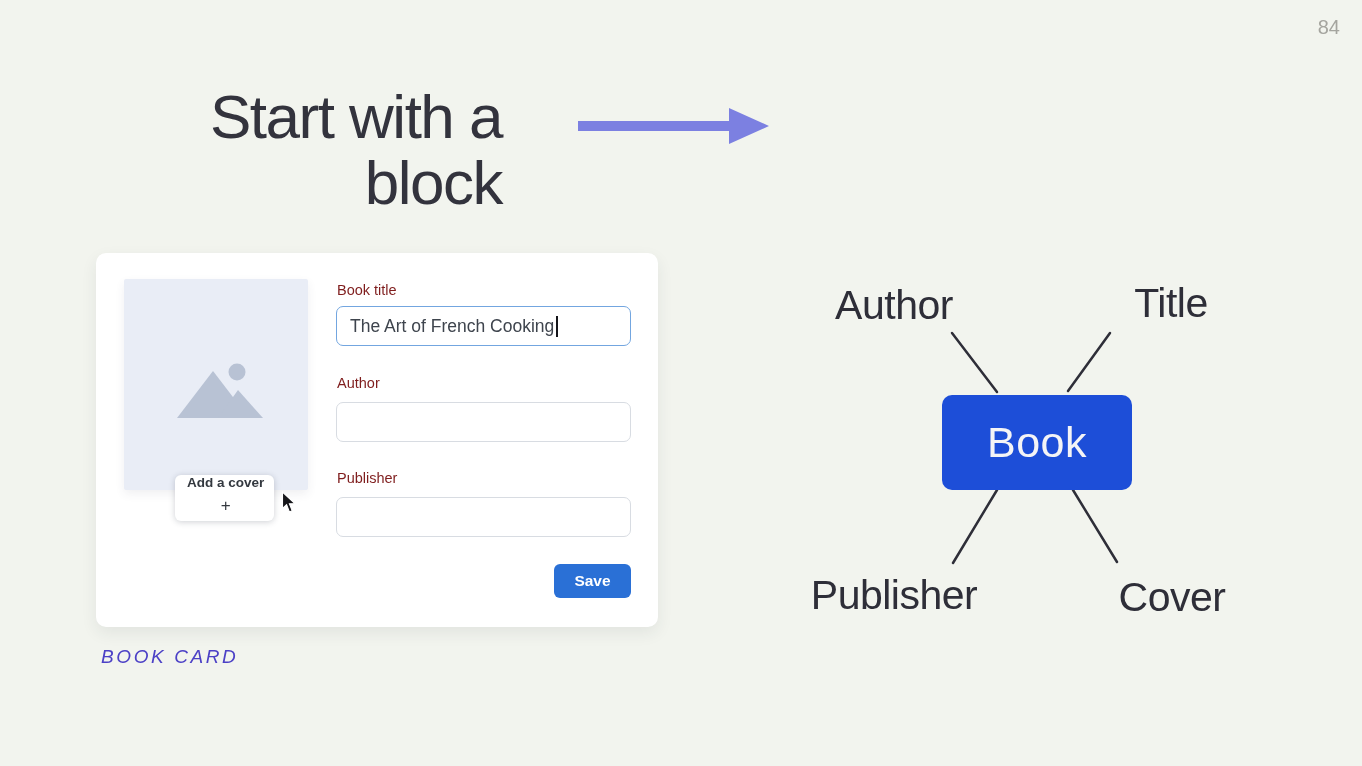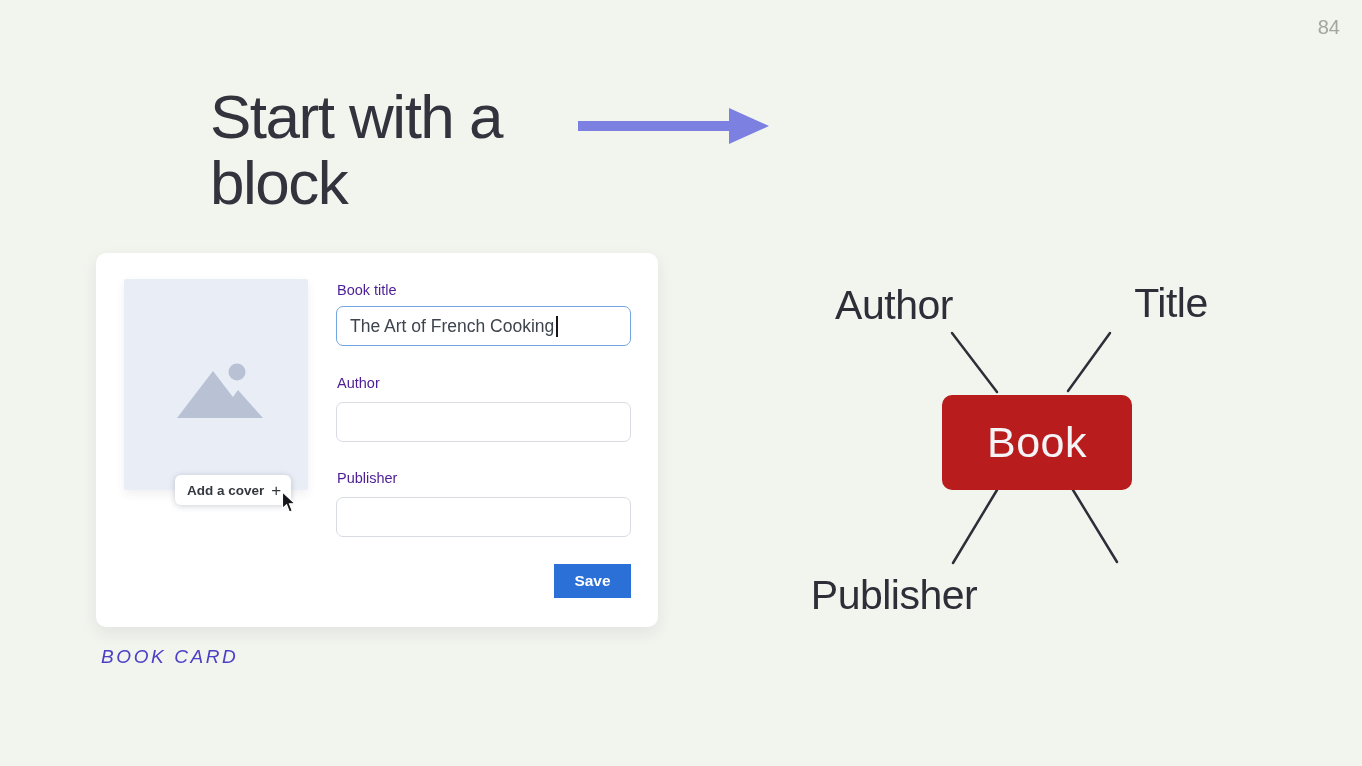--- a/index.html
+++ b/index.html
@@ -9,21 +9,21 @@
     background:#f2f4ee; overflow:hidden;
     font-family:"Liberation Sans", sans-serif;
     color:#33333d;
   }
   .page-number {
     position:absolute; top:16px; right:22px;
     font-size:20px; color:#a5a59f;
   }
   .heading {
     position:absolute; transform:translateX(-50%);
-    text-align:left; font-size:62px; line-height:1.06;
+    text-align:right; font-size:62px; line-height:1.06;
     font-weight:400; letter-spacing:-1.5px; color:#33333d;
     white-space:pre-line;
   }
   .heading-left  { left:356px;  top:84px; }
   .heading-right { left:1031px; top:86px; }
 
   .arrow-svg { position:absolute; left:578px; top:104px; width:194px; height:44px; }
 
   
   .card {
@@ -31,63 +31,63 @@
     background:#ffffff; border-radius:10px;
     box-shadow:0 6px 16px rgba(40,45,60,0.08);
   }
   .cover {
     position:absolute; left:28px; top:26px; width:184px; height:211px;
     background:#e9edf6; border-radius:2px;
     box-shadow:0 4px 10px rgba(60,70,90,0.08);
   }
   .cover-icon { position:absolute; left:53px; top:84px; width:86px; height:55px; }
   .chip {
-    position:absolute; left:51px; top:196px; height:30px; padding:0 10px 0 12px;
+    position:absolute; left:51px; top:196px; height:46px; padding:0 10px 0 12px;
     background:#ffffff; border-radius:6px;
     box-shadow:0 1px 6px rgba(30,40,60,0.22);
-    display:flex; align-items:center; gap:7px; cursor:pointer;
+    display:flex; align-items:center; gap:7px; cursor:pointer;flex-direction:column;
   }
   .chip-label { font-size:13.5px; font-weight:600; color:#33383f; white-space:nowrap; }
   .chip-plus  { font-size:17px; font-weight:400; color:#33383f; line-height:1; }
   .cursor-icon { position:absolute; left:157px; top:212px; width:17px; height:23px; }
 
-  .field-label { position:absolute; left:241px; font-size:14.5px; color:#4c1d95; }
+  .field-label { position:absolute; left:241px; font-size:14.5px; color:#7f1d1d; }
   .input {
     position:absolute; left:240px; width:295px; height:40px;
     background:#fff; border:1px solid #d8dce2; border-radius:7px;
     display:flex; align-items:center; padding-left:13px;
     font-size:17.5px; color:#3e444d;
   }
   .input.focused { border:1.5px solid #73a6e0; }
   .caret { width:1.5px; height:21px; background:#15151a; margin-left:2px; }
 
   .label-title     { top:29px; }
   .input-title     { top:53px; }
   .label-author    { top:122px; }
   .input-author    { top:149px; }
   .label-publisher { top:217px; }
   .input-publisher { top:244px; }
 
   .save-btn {
     position:absolute; left:458px; top:311px; width:77px; height:34px;
-    background:#2a70d6; border:none; border-radius:0;
+    background:#2a70d6; border:none; border-radius:6px;
     color:#ffffff; font-size:15.5px; font-weight:700;
     font-family:"Liberation Sans", sans-serif;
     display:flex; align-items:center; justify-content:center; cursor:pointer;
   }
   .caption {
     position:absolute; left:101px; top:646px;
     font-size:19px; letter-spacing:2.6px; font-weight:500; color:#4c41c6;font-style:italic;
   }
 
   
   .diagram-lines { position:absolute; left:900px; top:320px; width:260px; height:260px; }
   .book-node {
     position:absolute; left:942px; top:395px; width:190px; height:95px;
-    background:#b91c1c; border-radius:10px;
+    background:#1d4ed8; border-radius:10px;
     color:#f4f4f6; font-size:43px; font-weight:400; letter-spacing:0.5px;
     display:flex; align-items:center; justify-content:center;
   }
   .attr {
     position:absolute; transform:translateX(-50%);
     font-size:41px; letter-spacing:-0.5px; color:#2e2e38; white-space:nowrap;
   }
   .attr-author    { left:894px;  top:282px; }
   .attr-title     { left:1171px; top:280px; }
   .attr-publisher { left:894px;  top:572px; }
@@ -151,14 +151,15 @@
     <line x1="210" y1="13" x2="168" y2="71" stroke="#2e2e38" stroke-width="2.5" stroke-linecap="round"></line>
     <line x1="97" y1="170" x2="53" y2="243" stroke="#2e2e38" stroke-width="2.5" stroke-linecap="round"></line>
     <line x1="173" y1="170" x2="217" y2="242" stroke="#2e2e38" stroke-width="2.5" stroke-linecap="round"></line>
   </svg>
 
   <div class="book-node">Book</div>
 
   <div class="attr attr-author">Author</div>
   <div class="attr attr-title">Title</div>
   <div class="attr attr-publisher">Publisher</div>
+  <div class="attr attr-cover">Cover</div>
 
 </div>
 
 </body></html>

